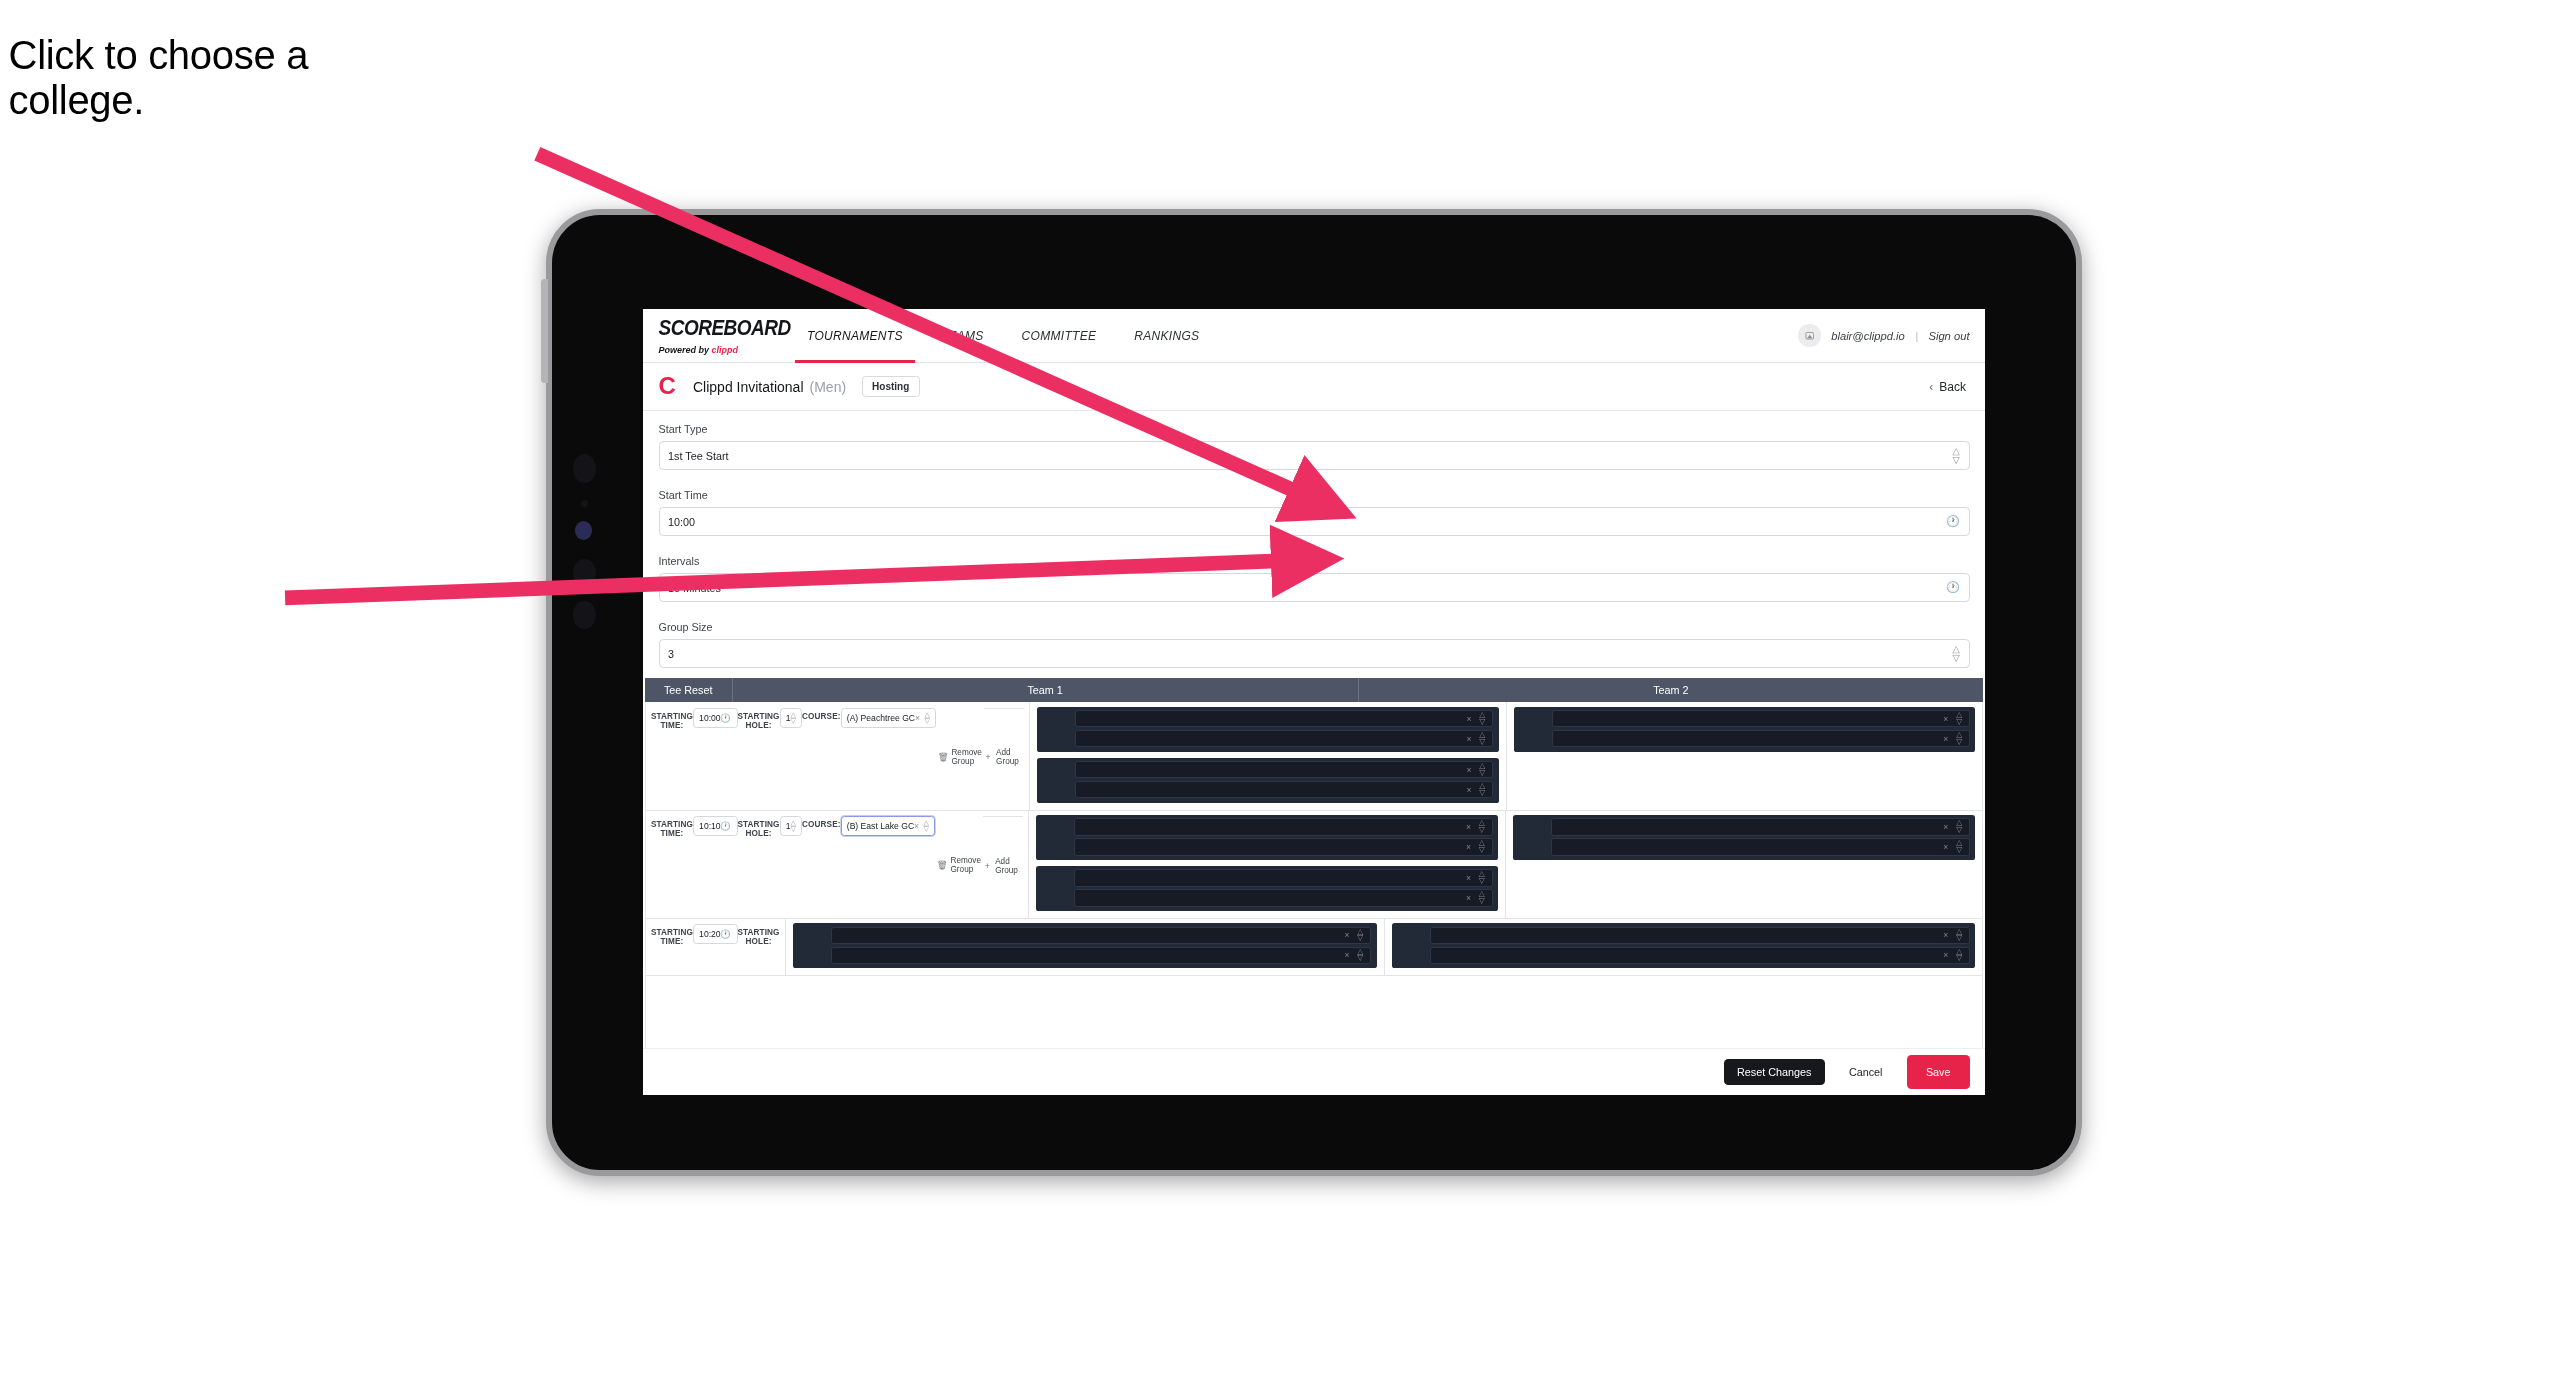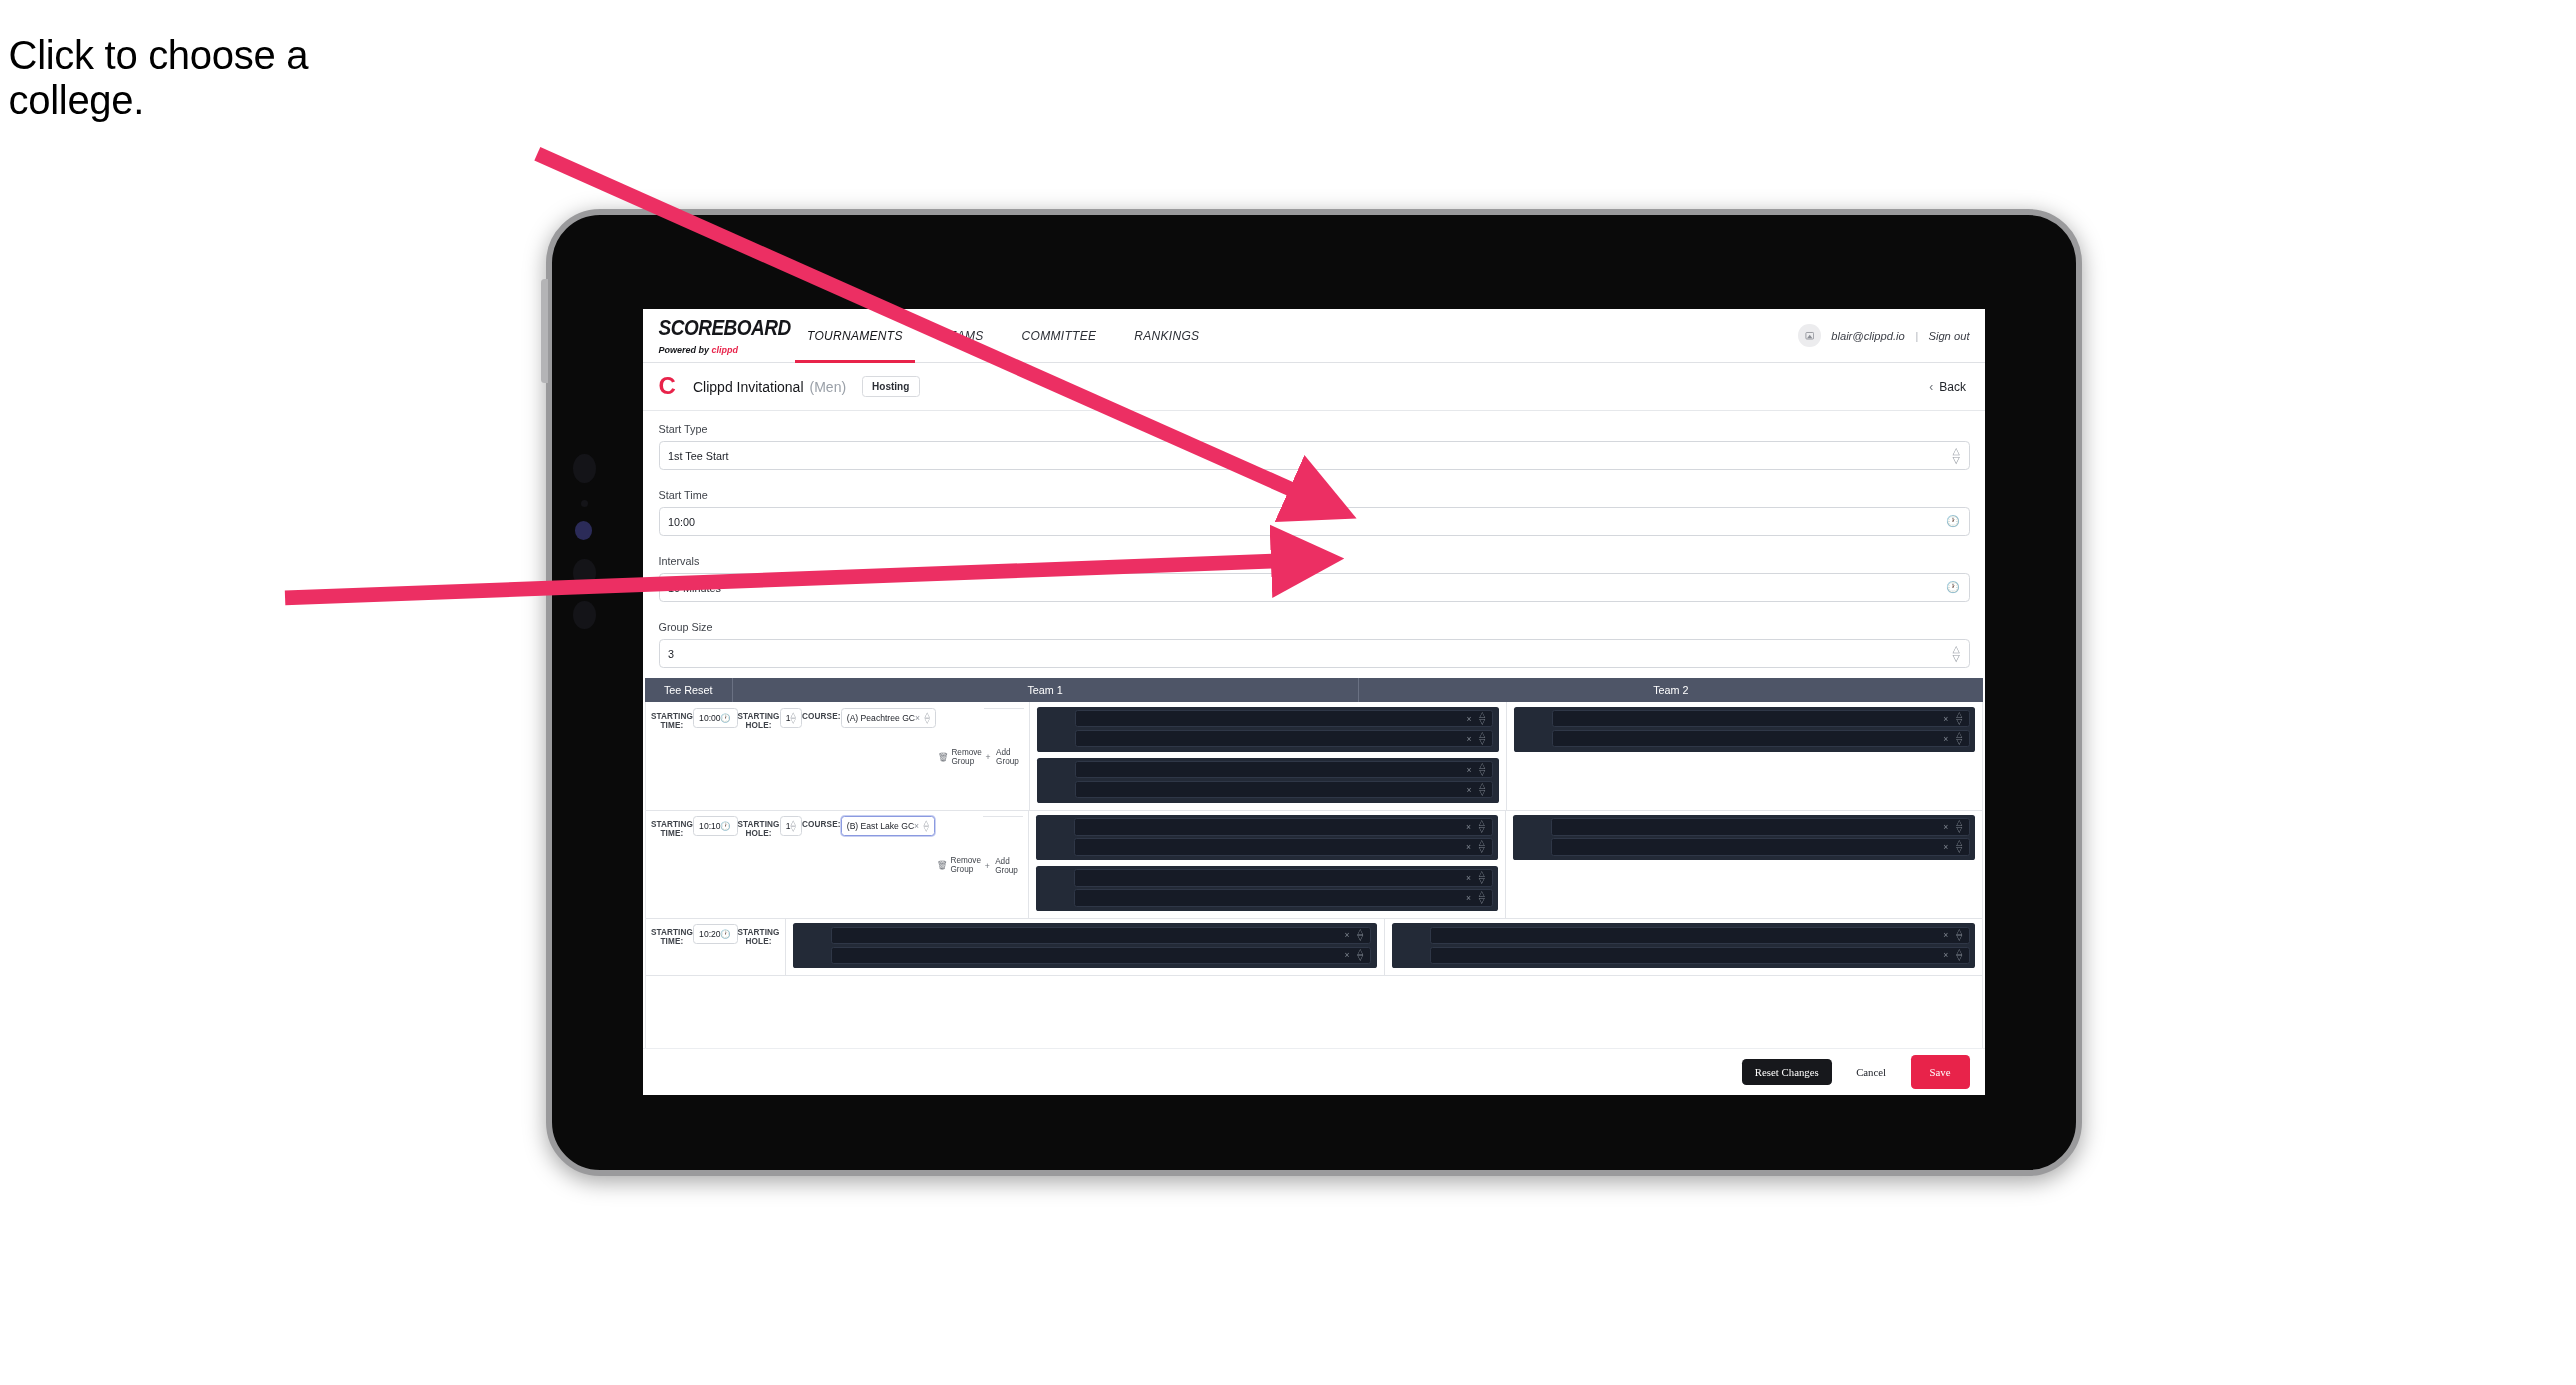--- a/index.html
+++ b/index.html
@@ -212,21 +212,21 @@
   .player-select .px { color:#7e858f; font-size: 8.6px; }
   .player-select .pc { color:#7e858f; font-size: 7.8px; line-height:0.85; text-align:center; }
 
   
   #app-footer {
     flex: 0 0 47px; height: 47px;
     display:flex; align-items:center; justify-content:flex-end;
     gap: 14px; padding: 0 15.5px; background:#fff;
     border-top: 0.9px solid #eceef1;
   }
-  .btn { font-size: 10.8px; border-radius: 4.3px; cursor:pointer;font-family:Liberation Serif, serif; }
+  .btn { font-size: 10.8px; border-radius: 4.3px; cursor:pointer; }
   #btn-reset { background:#17181c; color:#fff; padding: 7px 13px; }
   #btn-cancel { background:transparent; color:#20232a; padding: 7px 10.4px; }
   #btn-save { background:#e8234a; color:#fff; padding: 11px 19px; }
 </style>
 </head>
 <body>
 
 <div id="stage">
 
   <div class="annot" id="annot-college">Click to choose a

